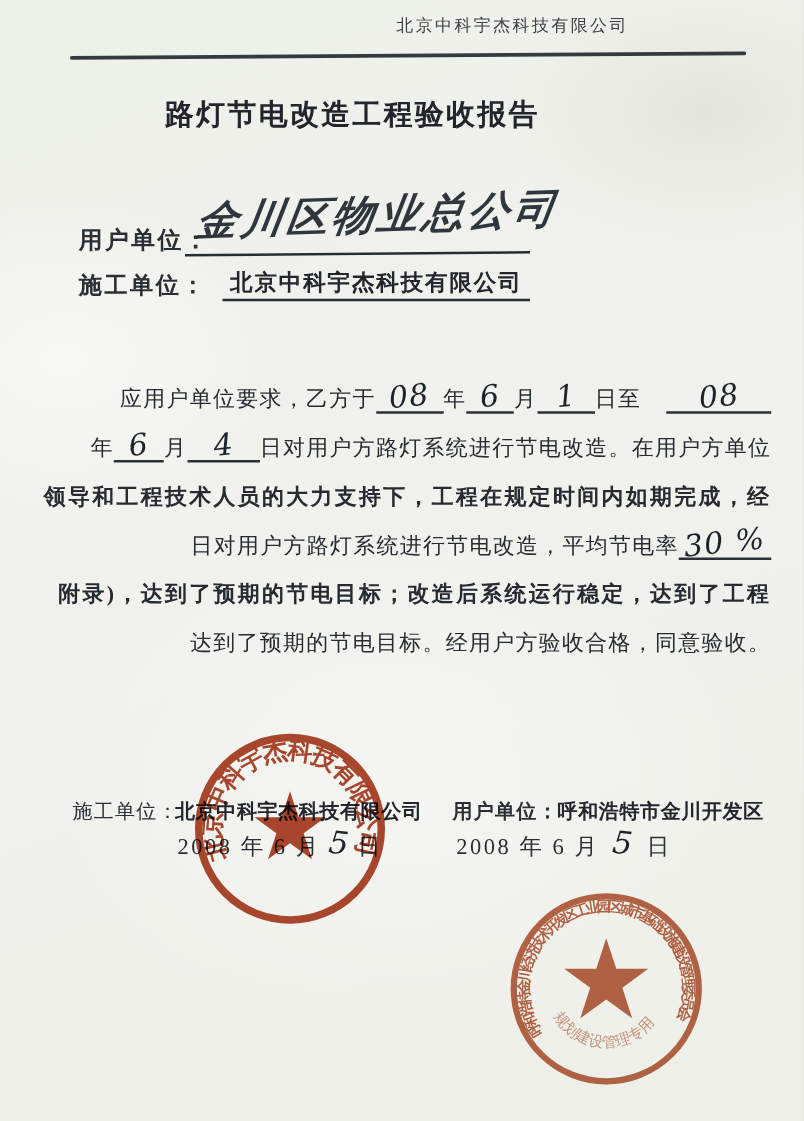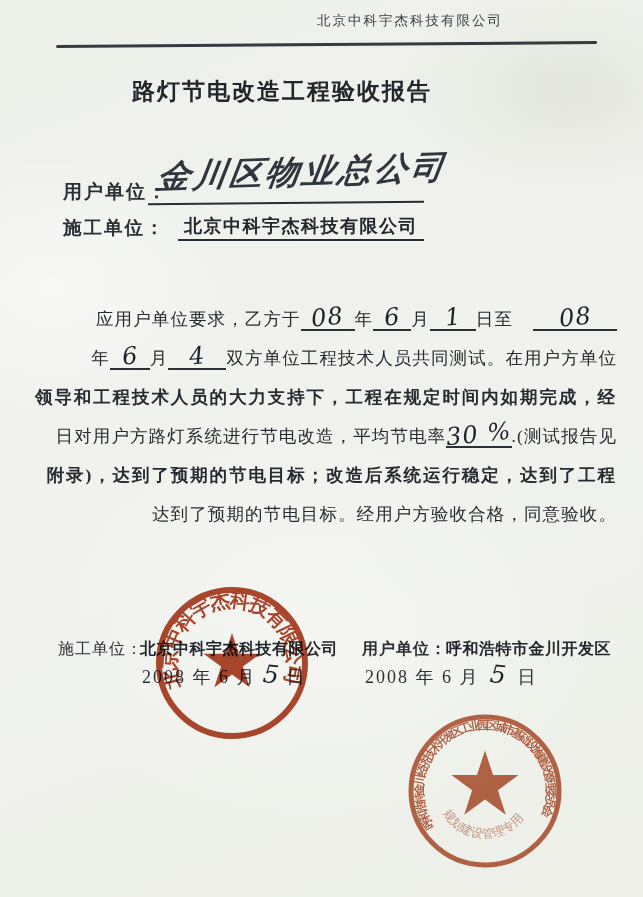--- a/index.html
+++ b/index.html
@@ -74,29 +74,28 @@
       <span class="blank" style="width:46px;"><span class="ink">1</span></span>
       <span>日至</span>
       <span class="spacer"></span>
       <span class="blank" style="width:84px;"><span class="ink">08</span></span>
     </div>
     <div class="bline">
       <span>年</span>
       <span class="blank" style="width:40px;"><span class="ink">6</span></span>
       <span>月</span>
       <span class="blank" style="width:58px;"><span class="ink">4</span></span>
-      <span>双方单位工程技术人员共同测试。在用户方单位</span>
+      <span>日对用户方路灯系统进行节电改造。在用户方单位</span>
     </div>
     <div class="bline wide">
       <span>领导和工程技术人员的大力支持下，工程在规定时间内如期完成，经</span>
     </div>
     <div class="bline">
       <span>日对用户方路灯系统进行节电改造，平均节电率</span>
       <span class="blank" style="width:74px;"><span class="ink">30 %</span></span>
-      <span>.(测试报告见</span>
     </div>
     <div class="bline wide">
       <span>附录)，达到了预期的节电目标；改造后系统运行稳定，达到了工程</span>
     </div>
     <div class="bline">
       <span>达到了预期的节电目标。经用户方验收合格，同意验收。</span>
     </div>
   </div>
 
   <div class="abs sig-label" style="left:58px;top:639px;">施工单位：</div>

